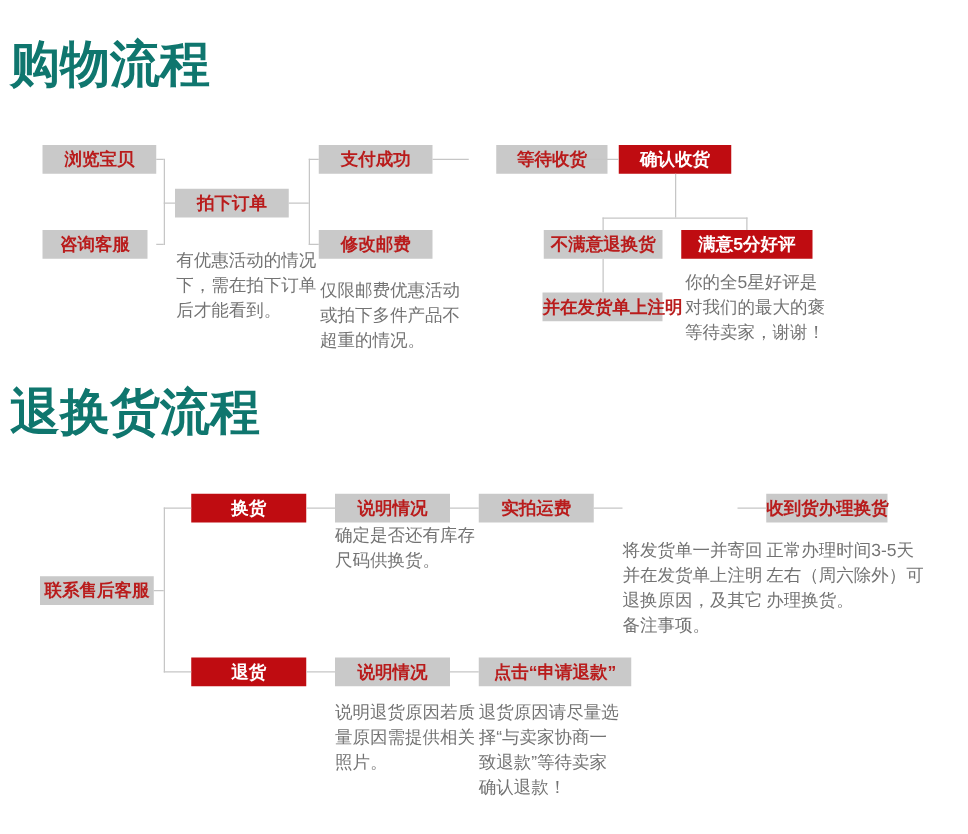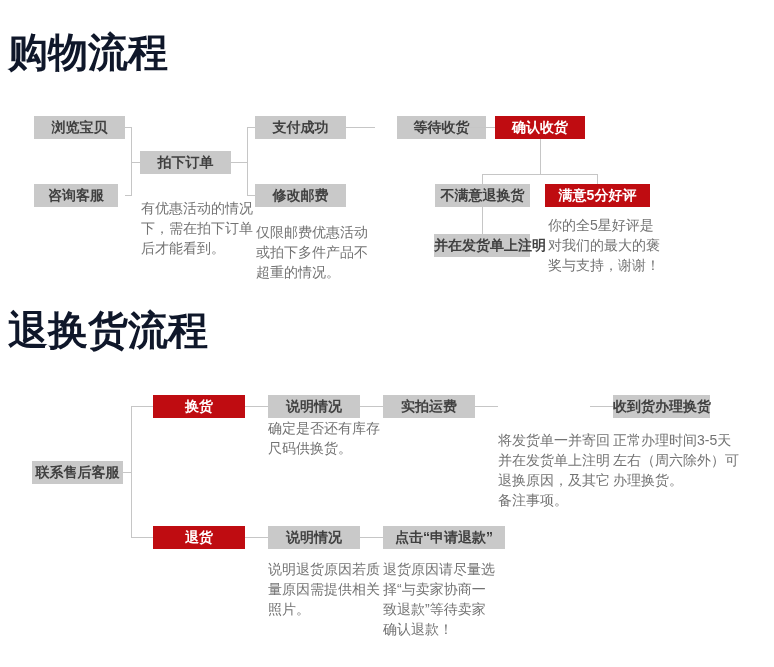--- a/index.html
+++ b/index.html
@@ -1,20 +1,20 @@
 <!DOCTYPE html>
 <html><head>
 <meta charset="utf-8">
 <style>
   html,body{margin:0;padding:0;}
   body{background:#ffffff;font-family:"Liberation Sans","DejaVu Sans",sans-serif;}
   .canvas{position:relative;width:774px;height:667px;background:#ffffff;overflow:hidden;}
-  .title{position:absolute;font-size:40px;font-weight:bold;color:#0f172a;line-height:48px;white-space:nowrap;}
+  .title{position:absolute;font-size:40px;font-weight:bold;color:#0f766e;line-height:48px;white-space:nowrap;}
   .node{position:absolute;height:23px;line-height:23px;text-align:center;font-size:14px;
-        font-weight:bold;background:#c9c9c9;color:#404040;white-space:nowrap;}
+        font-weight:bold;background:#c9c9c9;color:#b91c1c;white-space:nowrap;}
   .node.red{background:#bf0c11;color:#ffffff;}
   .note{position:absolute;font-size:14px;line-height:20px;color:#737373;white-space:pre-line;}
   .hline,.vline{position:absolute;background:#c6c6c6;}
   .hline{height:1px;}
   .vline{width:1px;}
 </style>
 </head>
 <body>
 
 <div class="canvas">
@@ -33,21 +33,21 @@
   <div class="node" style="left:434px;top:234px;width:96px">并在发货单上注明</div>
 
   <div class="note" style="left:141px;top:198px;width:122px">有优惠活动的情况
 下，需在拍下订单
 后才能看到。</div>
   <div class="note" style="left:256px;top:222px;width:126px">仅限邮费优惠活动
 或拍下多件产品不
 超重的情况。</div>
   <div class="note" style="left:548px;top:215px;width:130px">你的全5星好评是
 对我们的最大的褒
-奖与支持，谢谢！</div>
+等待卖家，谢谢！</div>
 
   <div class="hline" style="left:125px;top:127px;width:6px"></div>
   <div class="hline" style="left:125px;top:195px;width:6px"></div>
   <div class="vline" style="left:131px;top:127px;height:69px"></div>
   <div class="hline" style="left:131px;top:162px;width:9px"></div>
   <div class="hline" style="left:231px;top:162px;width:16px"></div>
   <div class="vline" style="left:247px;top:127px;height:69px"></div>
   <div class="hline" style="left:247px;top:127px;width:8px"></div>
   <div class="hline" style="left:247px;top:195px;width:8px"></div>
   <div class="hline" style="left:346px;top:127px;width:29px"></div>

